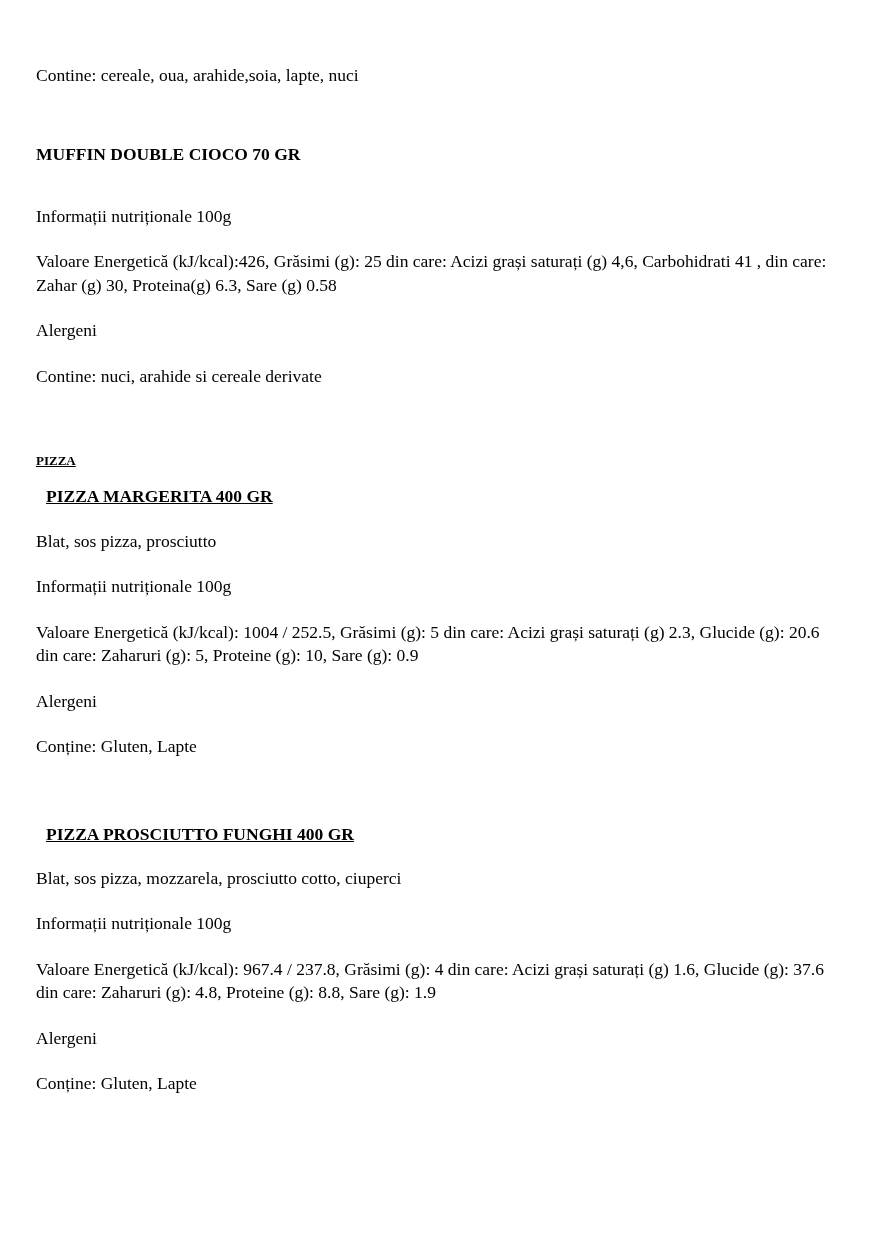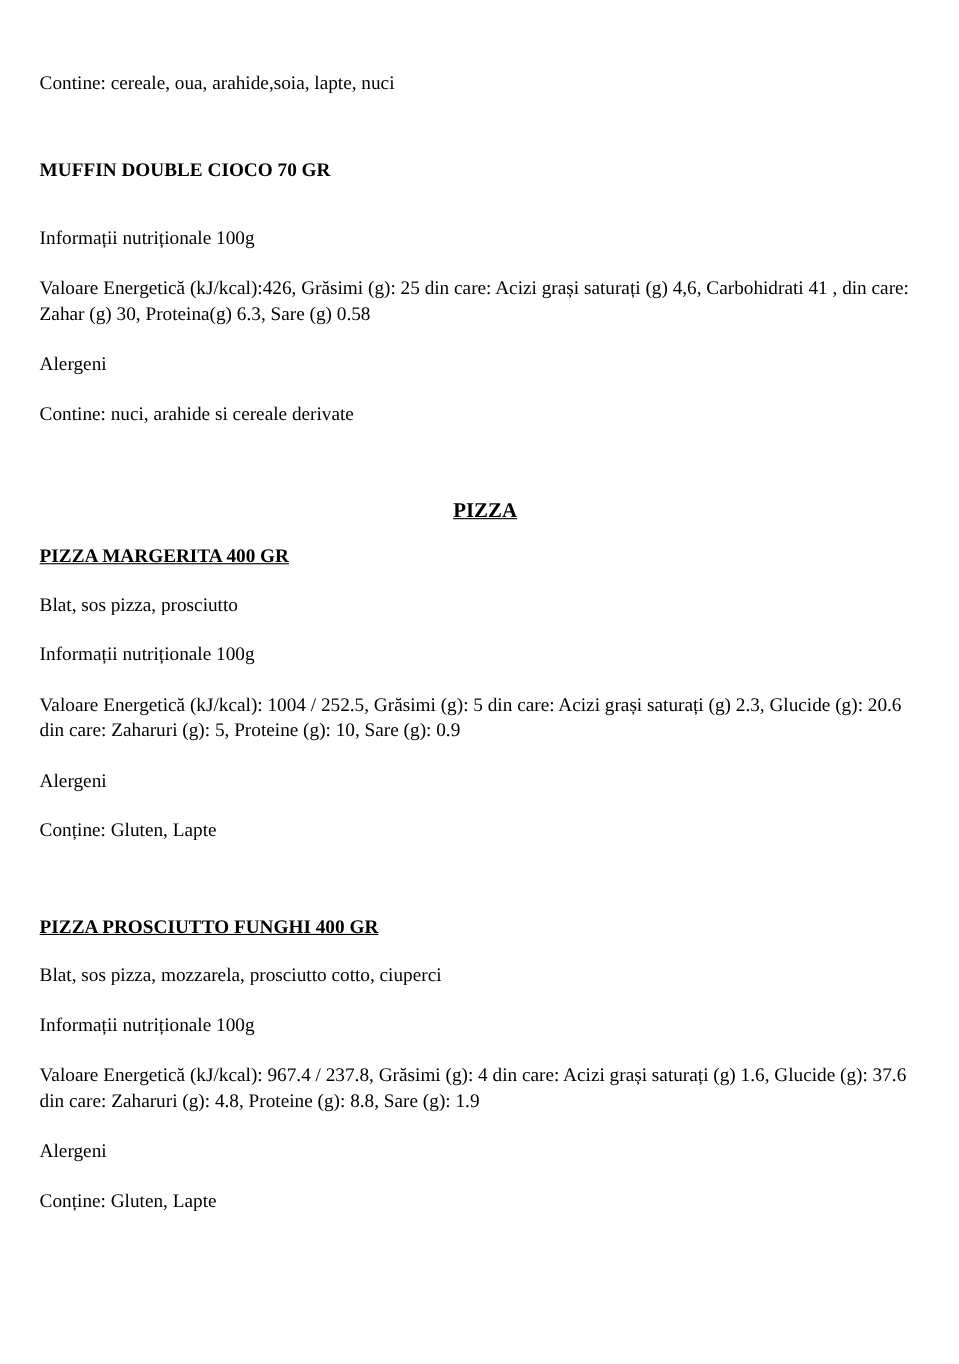--- a/index.html
+++ b/index.html
@@ -29,29 +29,29 @@
     margin: 0;
     font-size: 17.5px;
     line-height: 1.34;
   }
   .para {
     margin-bottom: 22px;
   }
   .section-head {
     font-weight: bold;
     text-decoration: underline;
-    font-size: 19px;
+    font-size: 13px;
     margin-bottom: 16px;
-    text-align: center;
   }
   .item-head {
     font-weight: bold;
     text-decoration: underline;
     font-size: 17.5px;
     margin-bottom: 21px;
+    margin-left: 10px;
   }
   .item-head-plain {
     font-weight: bold;
     font-size: 17.5px;
     margin-bottom: 38px;
   }
   .gap-lg {
     height: 42px;
   }
   .gap-md {

